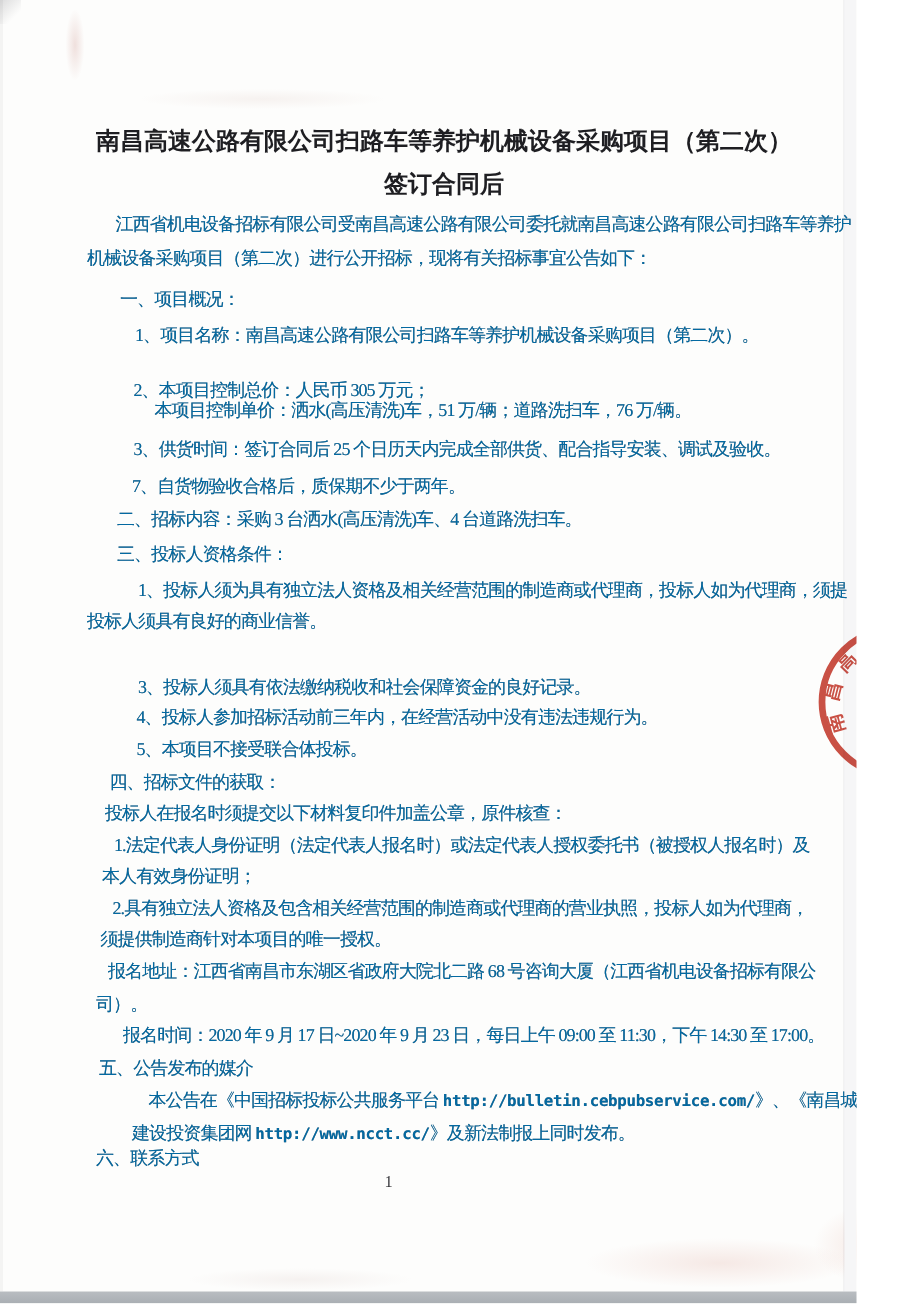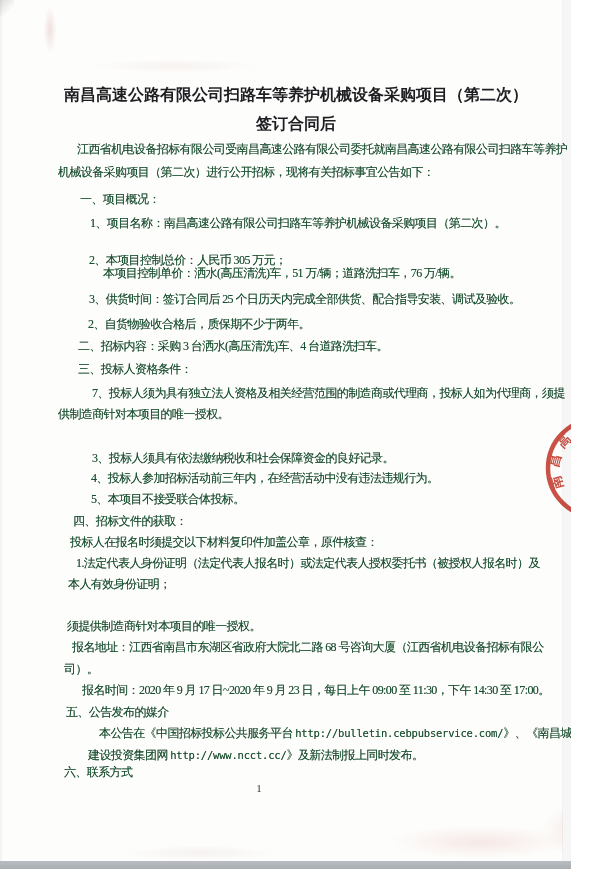--- a/index.html
+++ b/index.html
@@ -33,23 +33,23 @@
   
   #title-block{
     position:absolute;left:0;top:80px;width:592px;
     text-align:center;font-weight:700;font-size:16px;line-height:29px;
     letter-spacing:0px;color:#1e1e22;
   }
   
   .ln{
     position:absolute;white-space:nowrap;
     font-size:12px;line-height:16px;letter-spacing:-0.6px;
-    color:#14532d;text-shadow:0 0 0.3px rgba(40,40,44,0.55);
+    color:#0369a1;text-shadow:0 0 0.3px rgba(40,40,44,0.55);
   }
-  .url{font-family:"DejaVu Sans Mono","Liberation Mono",monospace;font-size:10.5px;letter-spacing:-0.2px;}
+  .url{font-family:"DejaVu Sans Mono","Liberation Mono",monospace;font-size:10.5px;letter-spacing:-0.2px;font-weight:bold;}
   #page-number{position:absolute;left:249px;top:782px;width:20px;text-align:center;
     font-size:11px;color:#3a3a3e;}
   
   #seal-wrap{position:absolute;left:545px;top:413px;width:62px;height:112px;overflow:hidden;
     opacity:0.88;mix-blend-mode:multiply;}
   #seal-wrap svg{display:block;}
 </style>
 </head>
 <body>
 
@@ -72,35 +72,36 @@
   </div>
 
   <div class="ln" style="left:77px;top:141px">江西省机电设备招标有限公司受南昌高速公路有限公司委托就南昌高速公路有限公司扫路车等养护</div>
   <div class="ln" style="left:58px;top:164px">机械设备采购项目（第二次）进行公开招标，现将有关招标事宜公告如下：</div>
 
   <div class="ln" style="left:80px;top:191px">一、项目概况：</div>
   <div class="ln" style="left:90px;top:215px">1、项目名称：南昌高速公路有限公司扫路车等养护机械设备采购项目（第二次）。</div>
   <div class="ln" style="left:89px;top:252px">2、本项目控制总价：人民币 305 万元；</div>
   <div class="ln" style="left:103px;top:265px">本项目控制单价：洒水(高压清洗)车，51 万/辆；道路洗扫车，76 万/辆。</div>
   <div class="ln" style="left:89px;top:291px">3、供货时间：签订合同后 25 个日历天内完成全部供货、配合指导安装、调试及验收。</div>
-  <div class="ln" style="left:88px;top:316px">2、自货物验收合格后，质保期不少于两年。</div>
+  <div class="ln" style="left:88px;top:316px">7、自货物验收合格后，质保期不少于两年。</div>
 
   <div class="ln" style="left:78px;top:338px">二、招标内容：采购 3 台洒水(高压清洗)车、4 台道路洗扫车。</div>
 
   <div class="ln" style="left:78px;top:361px">三、投标人资格条件：</div>
-  <div class="ln" style="left:92px;top:385px">7、投标人须为具有独立法人资格及相关经营范围的制造商或代理商，投标人如为代理商，须提</div>
-  <div class="ln" style="left:58px;top:406px">供制造商针对本项目的唯一授权。</div>
+  <div class="ln" style="left:92px;top:385px">1、投标人须为具有独立法人资格及相关经营范围的制造商或代理商，投标人如为代理商，须提</div>
+  <div class="ln" style="left:58px;top:406px">投标人须具有良好的商业信誉。</div>
   <div class="ln" style="left:92px;top:450px">3、投标人须具有依法缴纳税收和社会保障资金的良好记录。</div>
   <div class="ln" style="left:91px;top:470px">4、投标人参加招标活动前三年内，在经营活动中没有违法违规行为。</div>
   <div class="ln" style="left:91px;top:491px">5、本项目不接受联合体投标。</div>
 
   <div class="ln" style="left:73px;top:513px">四、招标文件的获取：</div>
   <div class="ln" style="left:70px;top:534px">投标人在报名时须提交以下材料复印件加盖公章，原件核查：</div>
   <div class="ln" style="left:76px;top:555px">1.法定代表人身份证明（法定代表人报名时）或法定代表人授权委托书（被授权人报名时）及</div>
   <div class="ln" style="left:68px;top:576px">本人有效身份证明；</div>
+  <div class="ln" style="left:75px;top:597px">2.具有独立法人资格及包含相关经营范围的制造商或代理商的营业执照，投标人如为代理商，</div>
   <div class="ln" style="left:67px;top:618px">须提供制造商针对本项目的唯一授权。</div>
   <div class="ln" style="left:72px;top:639px">报名地址：江西省南昌市东湖区省政府大院北二路 68 号咨询大厦（江西省机电设备招标有限公</div>
   <div class="ln" style="left:64px;top:661px">司）。</div>
   <div class="ln" style="left:82px;top:682px">报名时间：2020 年 9 月 17 日~2020 年 9 月 23 日，每日上午 09:00 至 11:30，下午 14:30 至 17:00。</div>
 
   <div class="ln" style="left:66px;top:704px">五、公告发布的媒介</div>
   <div class="ln" style="left:99px;top:725px"><span>本公告在《中国招标投标公共服务平台 </span><span class="url">http://bulletin.cebpubservice.com/</span><span>》、《南昌城市</span></div>
   <div class="ln" style="left:88px;top:747px"><span>建设投资集团网 </span><span class="url">http://www.ncct.cc/</span><span>》及新法制报上同时发布。</span></div>
 
   <div class="ln" style="left:64px;top:764px">六、联系方式</div>

